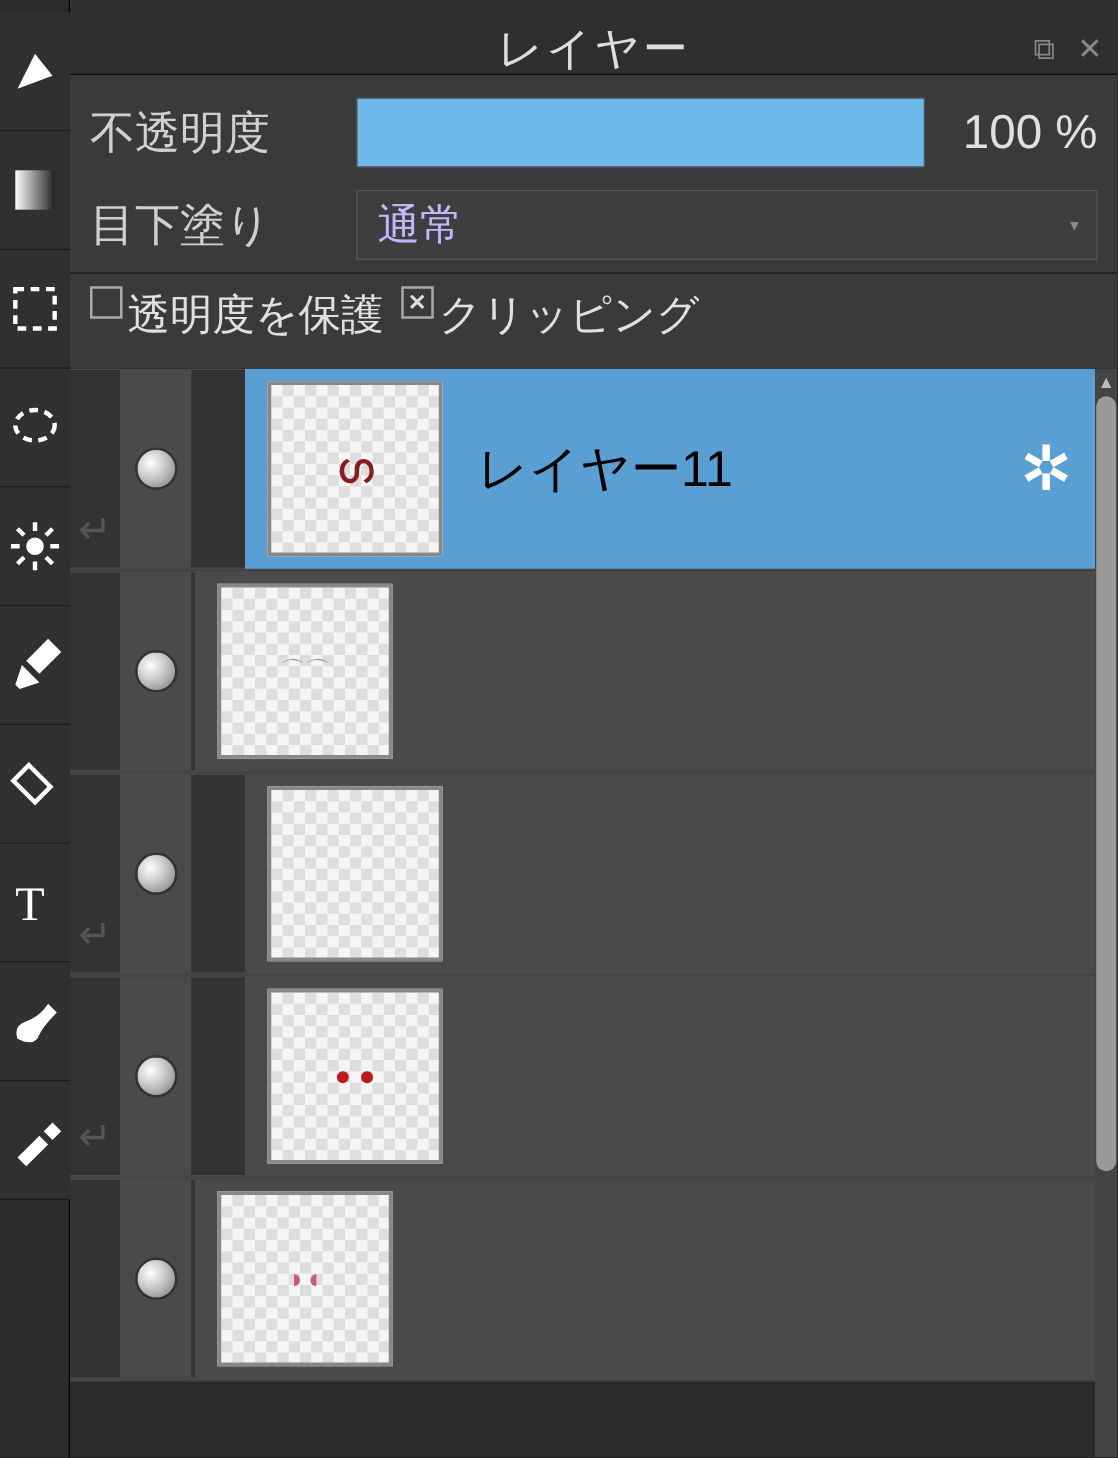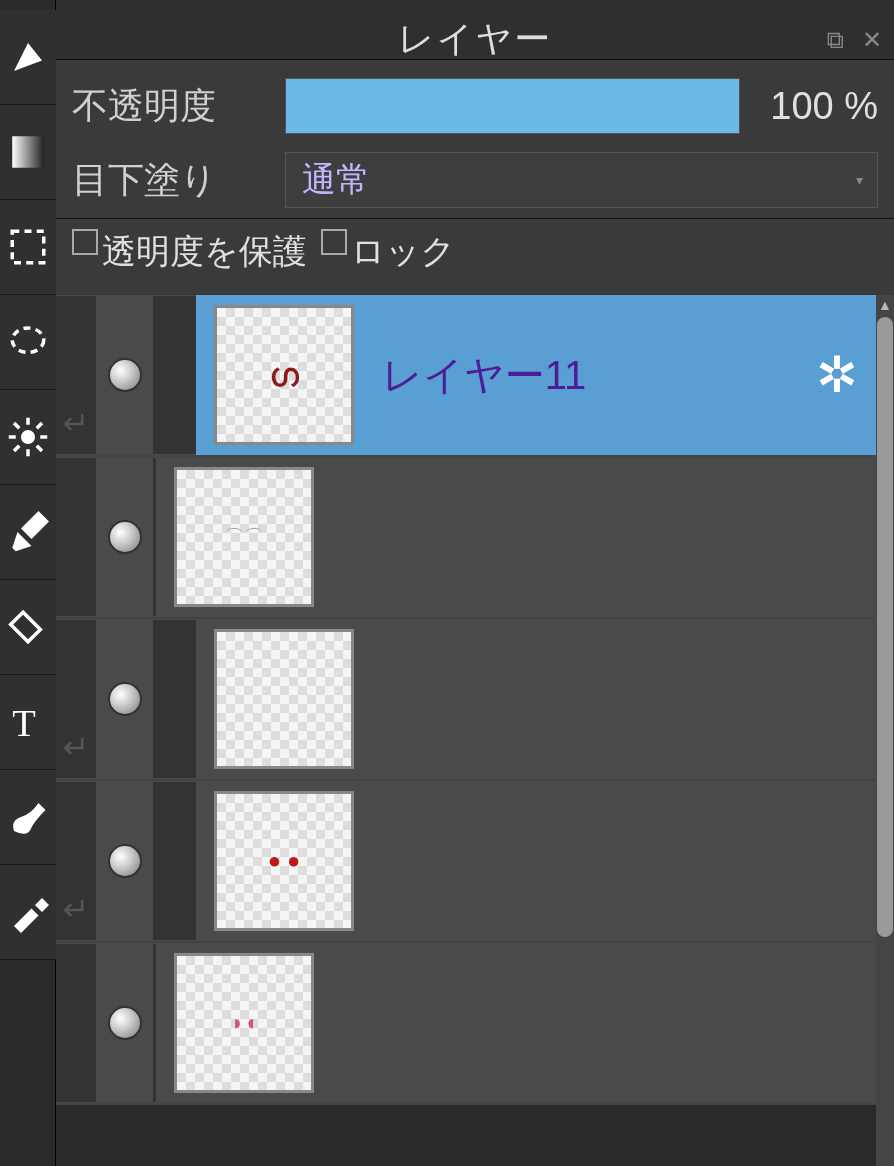--- a/index.html
+++ b/index.html
@@ -182,21 +182,21 @@
   .layer-row {
     display: flex;
     align-items: center;
     border-bottom: 2px solid #444;
     background: #4a4a4a;
     position: relative;
   }
   .layer-row.selected .layer-main {
     background: #5a9fd4;
   }
-  .layer-row.selected .layer-name { color: #4c1d95; }
+  .layer-row.selected .layer-name { color: #000000; }
   .clip-gutter {
     width: 40px;
     height: 100%;
     min-height: 158px;
     display: flex;
     align-items: flex-end;
     justify-content: center;
     padding-bottom: 12px;
     background: #333;
   }
@@ -361,22 +361,22 @@
       </div>
     </div>
   </div>
 
   <div class="checkbox-row">
     <div class="check-item">
       <div class="chk"></div>
       <span>透明度を保護</span>
     </div>
     <div class="check-item">
-      <div class="chk"></div>
-      <span>ロック</span>
+      <div class="chk checked"></div>
+      <span>クリッピング</span>
     </div>
   </div>
 
   <div class="layers-area">
     <div class="layers-list">
 
       <div class="layer-row selected indented">
         <div class="clip-gutter">
             <span class="clip-arrow">↵</span>
           </div>

